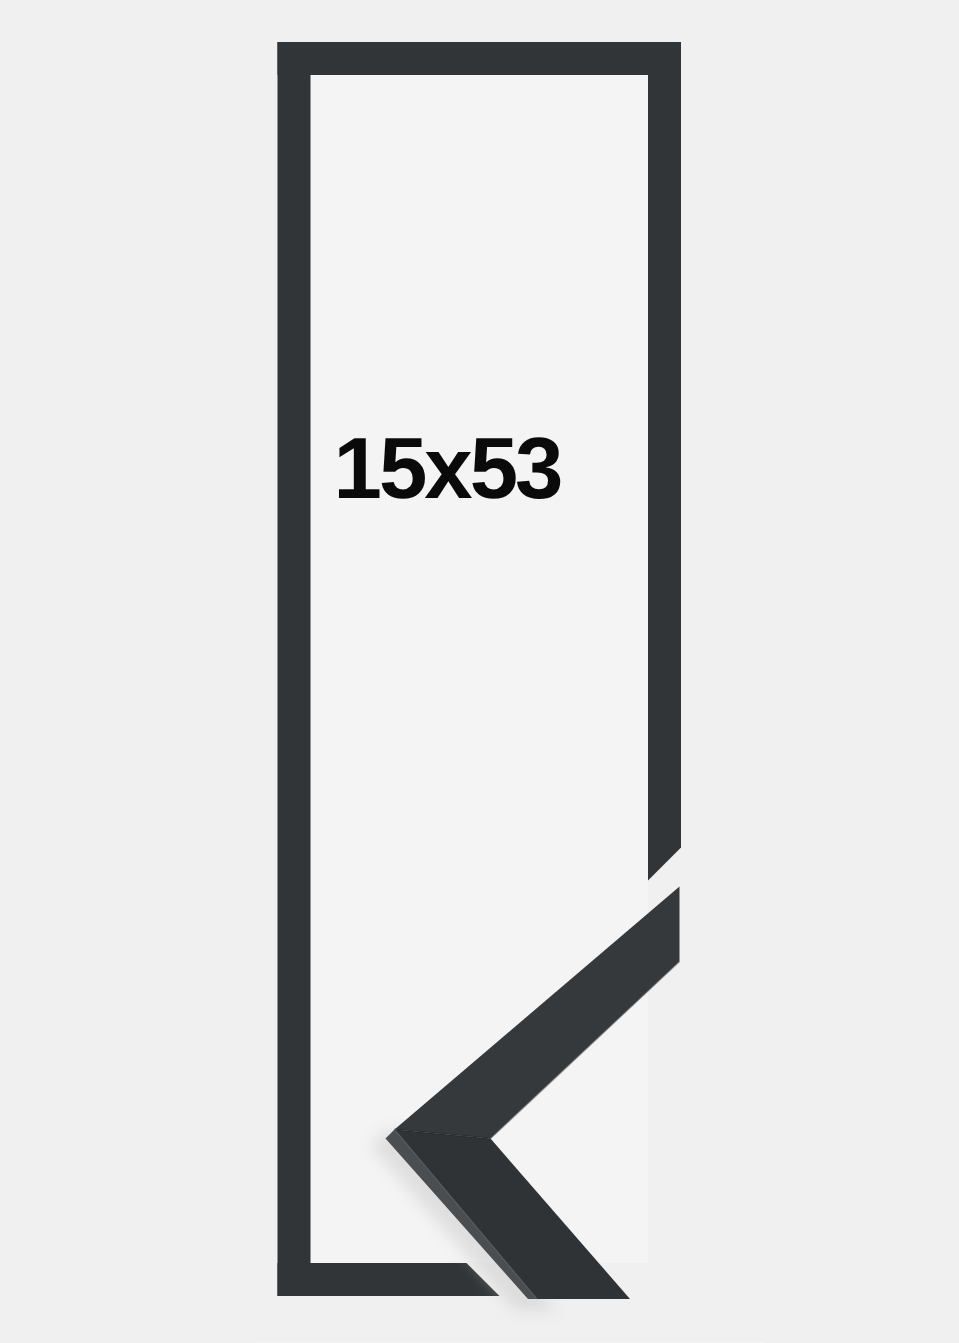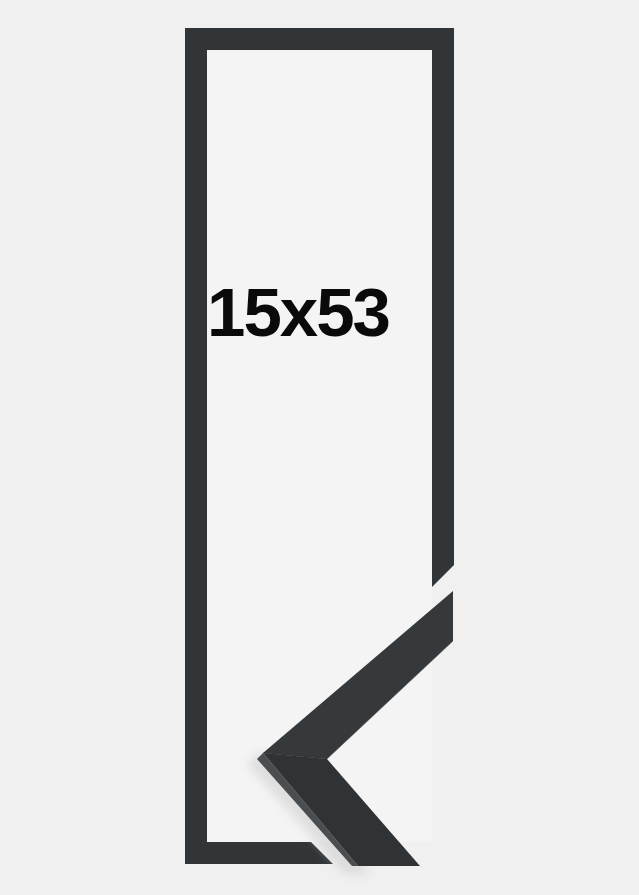--- a/index.html
+++ b/index.html
@@ -24,21 +24,21 @@
   }
   .size-label {
     position: absolute;
     left: 207px;
     top: 256px;
     width: 182px;
     height: 112px;
     display: flex;
     align-items: center;
     justify-content: center;
-    font-size: 69px;
+    font-size: 58px;
     font-weight: 700;
     letter-spacing: -2px;
     color: #0a0a0a;
     user-select: none;
   }
 </style>
 </head>
 <body>
 
 <div class="stage">

